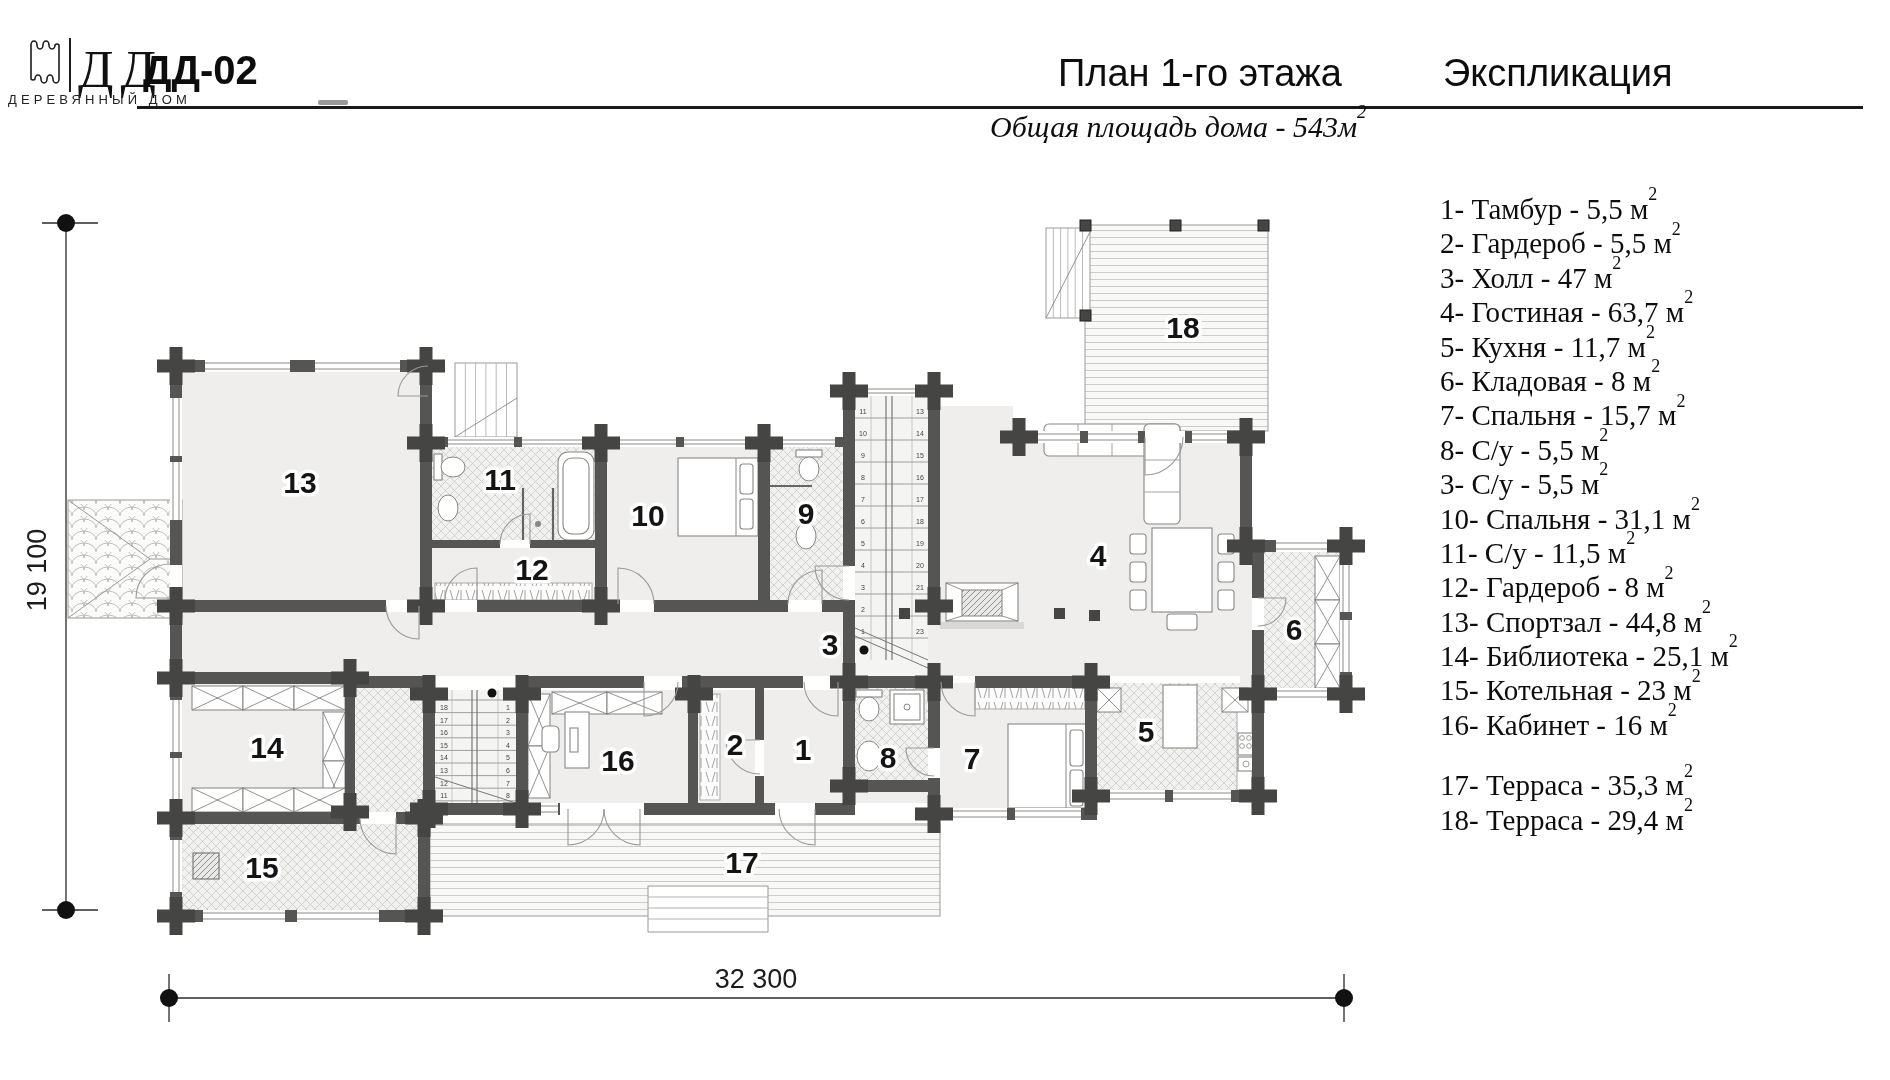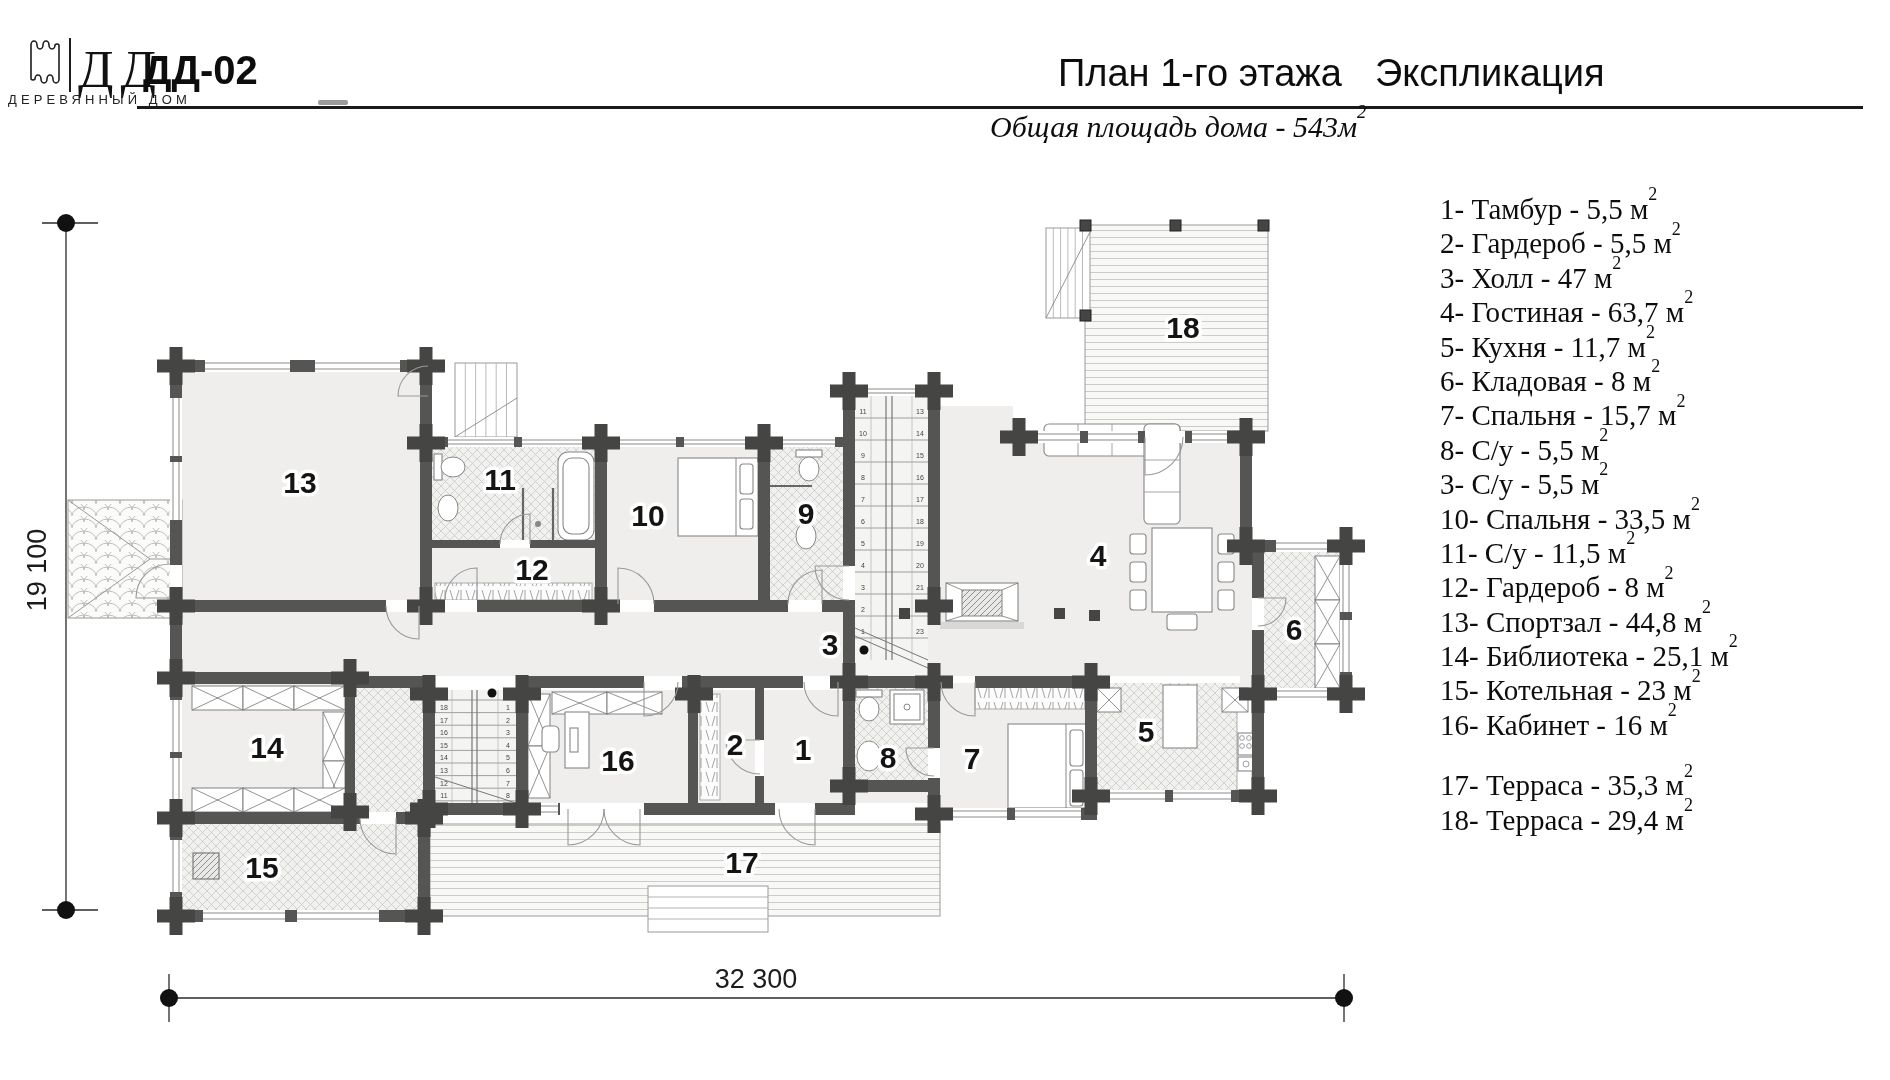--- a/index.html
+++ b/index.html
@@ -6,21 +6,21 @@
     font-family:"Liberation Sans",sans-serif;position:relative;overflow:hidden;}
   .abs{position:absolute;}
   
   #logo-icon{left:26px;top:33px;}
   #logo-bar{left:69px;top:38px;width:2px;height:54px;background:#1d1d1d;}
   #logo-abbr{left:78px;top:40px;font-family:"Liberation Serif",serif;font-weight:300;
     font-size:52px;letter-spacing:7px;color:#111;}
   #logo-caption{left:8px;top:92px;font-size:13px;letter-spacing:4.1px;color:#222;white-space:nowrap;}
   #project-code{left:143px;top:48px;font-size:40px;font-weight:700;color:#0d0d0d;}
   #plan-title{left:1058px;top:52px;font-size:38px;color:#0d0d0d;}
-  #explication-title{left:1375px;top:52px;font-size:38px;color:#0d0d0d;text-align:center;}
+  #explication-title{left:1443px;top:52px;font-size:38px;color:#0d0d0d;text-align:center;}
   #header-rule{left:137px;top:106px;width:1726px;height:3px;background:#1a1a1a;}
   #header-smudge{left:318px;top:100px;width:30px;height:5px;background:#9a9a9a;border-radius:2px;}
   #area-subtitle{left:990px;top:110px;font-family:"Liberation Serif",serif;font-size:30px;color:#0d0d0d;font-style:italic;}
   sup{font-size:0.62em;position:relative;top:-0.45em;line-height:0;}
   
   #legend{left:1440px;top:192px;font-family:"Liberation Serif",serif;font-size:29px;color:#0d0d0d;}
   .lrow{height:34.4px;line-height:34.4px;white-space:nowrap;}
   .lgap{margin-top:26px;}
   
   #plan-svg{left:0;top:0;}
@@ -49,21 +49,21 @@
 <div id="legend" class="abs">
   <div class="lrow"><span>1- Тамбур - 5,5 м</span><sup>2</sup></div>
   <div class="lrow"><span>2- Гардероб - 5,5 м</span><sup>2</sup></div>
   <div class="lrow"><span>3- Холл - 47 м</span><sup>2</sup></div>
   <div class="lrow"><span>4- Гостиная - 63,7 м</span><sup>2</sup></div>
   <div class="lrow"><span>5- Кухня - 11,7 м</span><sup>2</sup></div>
   <div class="lrow"><span>6- Кладовая - 8 м</span><sup>2</sup></div>
   <div class="lrow"><span>7- Спальня - 15,7 м</span><sup>2</sup></div>
   <div class="lrow"><span>8- С/у - 5,5 м</span><sup>2</sup></div>
   <div class="lrow"><span>3- С/у - 5,5 м</span><sup>2</sup></div>
-  <div class="lrow"><span>10- Спальня - 33,5 м</span><sup>2</sup></div>
+  <div class="lrow"><span>10- Спальня - 31,1 м</span><sup>2</sup></div>
   <div class="lrow"><span>11- С/у - 11,5 м</span><sup>2</sup></div>
   <div class="lrow"><span>12- Гардероб - 8 м</span><sup>2</sup></div>
   <div class="lrow"><span>13- Спортзал - 44,8 м</span><sup>2</sup></div>
   <div class="lrow"><span>14- Библиотека - 25,1 м</span><sup>2</sup></div>
   <div class="lrow"><span>15- Котельная - 23 м</span><sup>2</sup></div>
   <div class="lrow"><span>16- Кабинет - 16 м</span><sup>2</sup></div>
   <div class="lrow lgap"><span>17- Терраса - 35,3 м</span><sup>2</sup></div>
   <div class="lrow"><span>18- Терраса - 29,4 м</span><sup>2</sup></div>
 </div>
 

